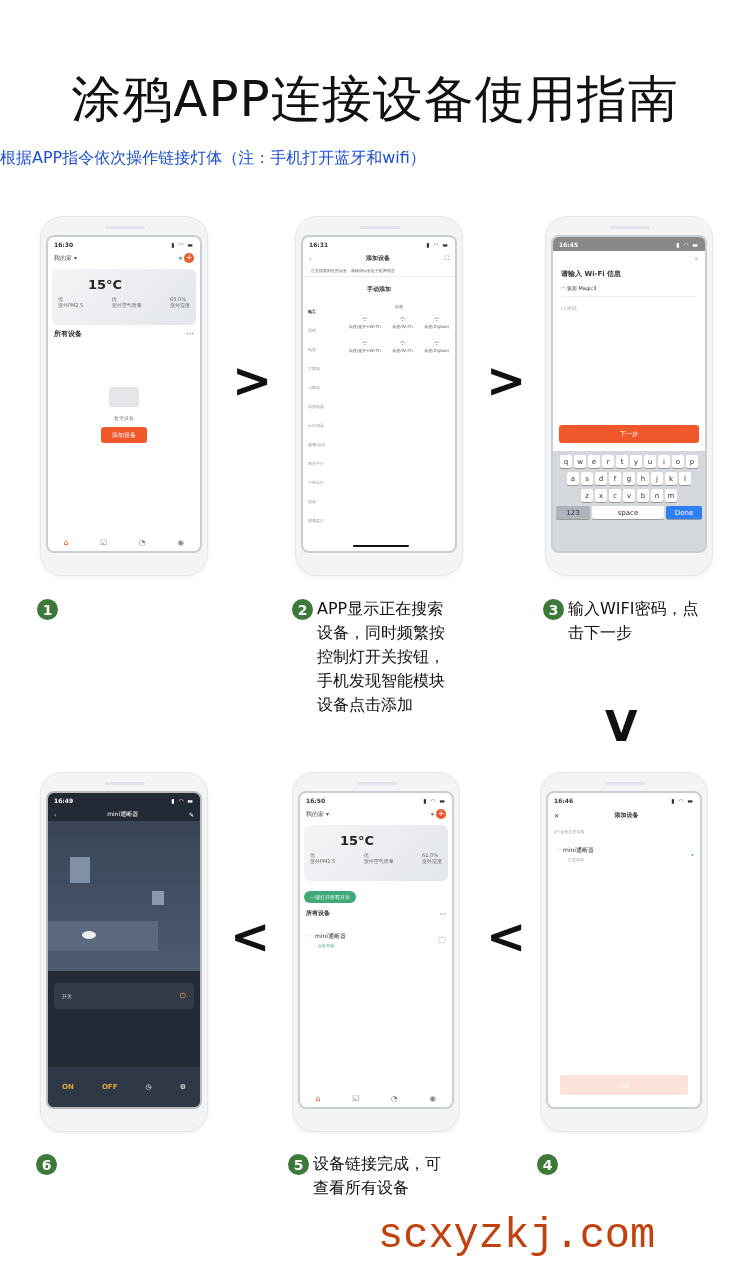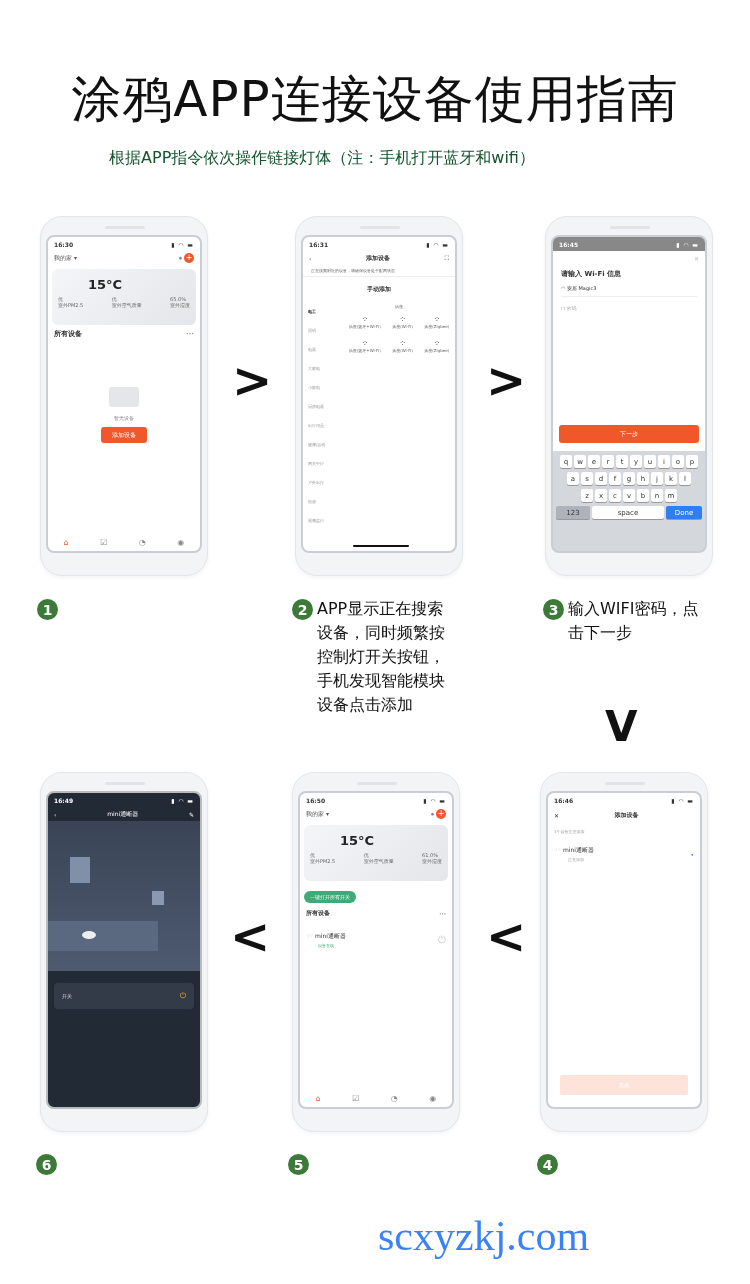--- a/index.html
+++ b/index.html
@@ -1,28 +1,28 @@
 <!DOCTYPE html>
 <html><head>
 <meta charset="utf-8">
 <style>
 *{box-sizing:border-box;margin:0;padding:0}
 body{width:750px;height:1284px;background:#fff;font-family:"DejaVu Sans","Liberation Sans",sans-serif;position:relative;overflow:hidden;color:#111}
 .title{position:absolute;top:66px;left:0;width:750px;text-align:center;font-size:50px;font-weight:400;letter-spacing:1px;color:#111}
-.subtitle{position:absolute;top:148px;left:0;width:644px;text-align:center;font-size:16px;color:#14532d}
+.subtitle{position:absolute;top:148px;left:0;width:644px;font-size:16px;color:#1d4ed8}
 .phone{position:absolute;width:168px;height:360px;background:#f2f4f6;border-radius:22px;border:1px solid #e3e6ea;box-shadow:0 2px 4px rgba(0,0,0,.05)}
 .phone .spk{position:absolute;top:9px;left:64px;width:40px;height:3px;border-radius:2px;background:#e0e3e7}
 .screen{position:absolute;left:5px;top:18px;width:156px;height:318px;background:#fff;border-radius:8px;border:2px solid #c9ced4;overflow:hidden;font-size:6px;color:#333}
 .sb{height:14px;display:flex;justify-content:space-between;align-items:center;padding:0 6px;font-size:6px;font-weight:bold}
 .sbi{font-size:6px;letter-spacing:1px}
 .arrow{position:absolute;font-size:48px;font-weight:bold;color:#111;font-family:"DejaVu Sans",sans-serif}
 .step{position:absolute;display:flex;align-items:flex-start;font-size:16px;line-height:24px;color:#111}
 .badge{width:21px;height:21px;border-radius:50%;background:#3d7a3a;color:#fff;font-weight:bold;font-size:14px;display:flex;align-items:center;justify-content:center;margin-right:4px;margin-top:2px;flex-shrink:0}
 .steptext{white-space:pre-line}
-.footer{position:absolute;top:1212px;left:378px;font-size:42px;color:#3b82f6;font-family:Liberation Serif, serif}
+.footer{position:absolute;top:1212px;left:378px;font-size:42px;color:#c2410c;font-family:Liberation Mono, monospace}
 .row{display:flex;justify-content:space-between;align-items:center;padding:0 6px}
 .orange-btn{background:#f0582c;color:#fff;border-radius:3px;text-align:center}
 .weather{margin:4px 4px;height:56px;border-radius:6px;background:linear-gradient(135deg,#f4f5f7,#e3e6ea);padding:4px 6px;position:relative}
 .temp{font-size:13px;font-weight:bold;color:#222;margin-left:30px;margin-top:4px}
 .wrow{display:flex;justify-content:space-between;margin-top:4px;font-size:5px;color:#666}
 .tabbar{position:absolute;bottom:4px;left:0;width:100%;display:flex;justify-content:space-around;font-size:8px;color:#888}
 .key{background:#fff;border-radius:2px;display:flex;align-items:center;justify-content:center;font-size:7px;height:13px;box-shadow:0 1px 0 #999}
 .krow{display:flex;gap:2px;margin-bottom:4px;justify-content:center}
 .dark{background:#222a36;color:#ddd}
 </style>
@@ -226,20 +226,26 @@
     <div style="height:150px;background:linear-gradient(#3a4456,#4d5a70);position:relative">
       <div style="position:absolute;left:22px;top:36px;width:20px;height:26px;background:#8090a8"></div>
       <div style="position:absolute;left:0;top:100px;width:110px;height:30px;background:#5a6880"></div>
       <div style="position:absolute;left:104px;top:70px;width:12px;height:14px;background:#8a98b0"></div>
       <div style="position:absolute;left:34px;top:110px;width:14px;height:8px;background:#eee;border-radius:50%"></div>
     </div>
     <div style="margin:12px 6px;height:26px;background:#333b48;border-radius:4px;display:flex;justify-content:space-between;align-items:center;padding:0 8px">
         <span style="font-size:5px">开关</span>
         <span style="color:#e9a73b;font-size:8px">⏻</span>
       </div>
+    <div style="position:absolute;bottom:0;left:0;right:0;height:40px;background:#2f3846;display:flex;justify-content:space-around;align-items:center;font-size:7px">
+      <span style="color:#e9a73b;font-weight:bold">ON</span>
+      <span style="color:#e9a73b;font-weight:bold">OFF</span>
+      <span style="color:#fff">◷</span>
+      <span style="color:#fff">⚙</span>
+    </div>
   </div>
 </div>
 
 <div class="arrow" style="left:230px;top:908px">&lt;</div>
 
 <div class="phone" style="left:292px;top:772px">
   <div class="spk"></div>
   <div class="screen">
     <div class="sb">
         <span>16:50</span>
@@ -296,18 +302,20 @@
       </div>
     <div style="position:absolute;bottom:12px;left:12px;right:12px;height:20px;line-height:20px;background:#fde3da;color:#fff;text-align:center;font-size:5px;border-radius:2px">完成</div>
   </div>
 </div>
 
 <div class="step" style="left:36px;top:1152px">
     <div class="badge">6</div>
   </div>
 <div class="step" style="left:288px;top:1152px">
     <div class="badge">5</div>
+    <div class="steptext">设备链接完成，可
+查看所有设备</div>
   </div>
 <div class="step" style="left:537px;top:1152px">
     <div class="badge">4</div>
   </div>
 
 <div class="footer">scxyzkj.com</div>
 
 </body></html>

